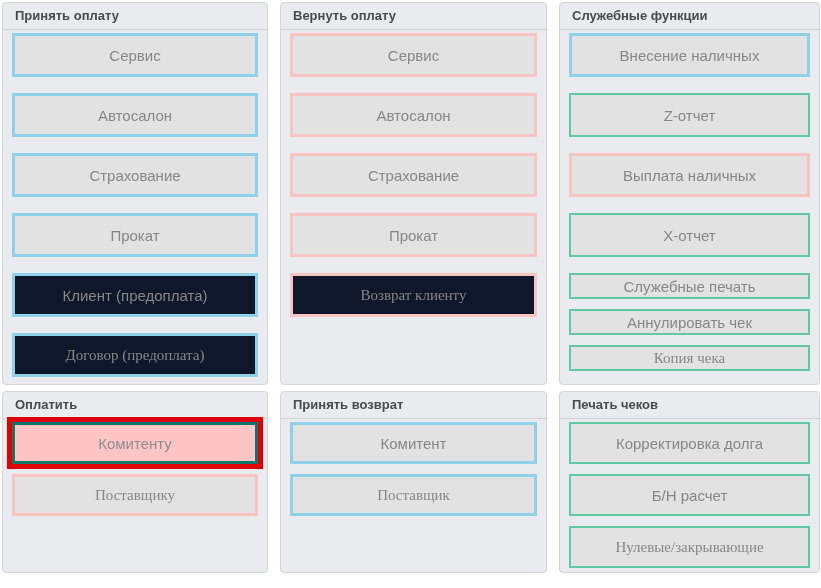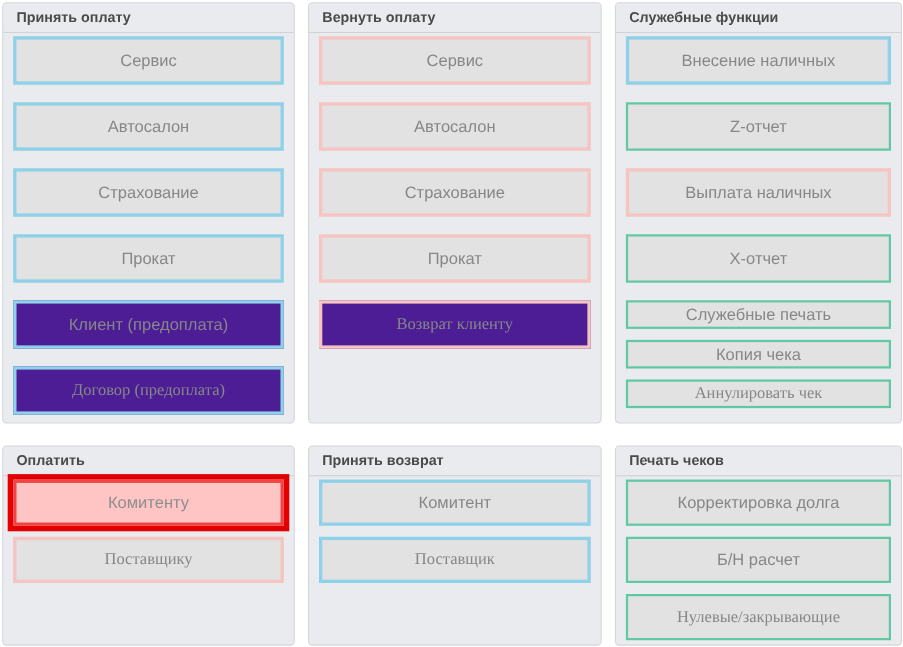--- a/index.html
+++ b/index.html
@@ -6,21 +6,21 @@
   html, body { background: #ffffff; }
   body {
     width: 821px; height: 588px;
     font-family: "Liberation Sans", "DejaVu Sans", sans-serif;
     overflow: hidden;
   }
   .grid {
     display: grid;
     grid-template-columns: 266px 267px 261px;
     grid-template-rows: 383px 182px;
-    gap: 20px 12px;
+    gap: 6px 12px;
     padding: 2px;
     width: 743px; height: 588px; border-radius: 14px;
   }
   .panel {
     background: #eaebee;
     border: 1px solid #d5d6da;
     border-radius: 4px;
     overflow: hidden;
     display: flex;
     flex-direction: column;
@@ -56,24 +56,24 @@
     user-select: none;
   }
   .btn.short { height: 26px; margin-bottom: 10px; }
   .row2 .btn { height: 42px; margin-bottom: 10px; }
   .row2 .panel-body { padding: 3px 9px 6px; }
   .panel-body .btn:last-child { margin-bottom: 0; font-family: Liberation Serif, serif; }
   .b-blue  { border-color: #8fd1e9; }
   .b-pink  { border-color: #f6c5c2; }
   .b-green { border-width: 2px; border-color: #5fc9a4; }
   .bg-gray  { background: #e2e2e2; }
-  .bg-white { background: #4c1d95; }
+  .bg-white { background: #0f172a; }
   .btn.highlight {
     background: #ffc4c4;
-    border: 3px solid #ef4444;
+    border: 3px solid #0f766e;
     box-shadow: 0 0 0 5px #e20000;
     color: #8e8e8e;
   }
 </style>
 </head>
 <body>
 
 <main class="grid">
 
   <section class="panel row1">
@@ -100,22 +100,22 @@
   </section>
 
   <section class="panel row1">
     <header class="panel-header">Служебные функции</header>
     <div class="panel-body">
         <div class="btn b-blue bg-gray">Внесение наличных</div>
         <div class="btn b-green bg-gray">Z-отчет</div>
         <div class="btn b-pink bg-gray">Выплата наличных</div>
         <div class="btn b-green bg-gray">X-отчет</div>
         <div class="btn b-green bg-gray short">Служебные печать</div>
+        <div class="btn b-green bg-gray short">Аннулировать чек</div>
         <div class="btn b-green bg-gray short">Копия чека</div>
-        <div class="btn b-green bg-gray short">Аннулировать чек</div>
       </div>
   </section>
 
   <section class="panel row2">
     <header class="panel-header">Оплатить</header>
     <div class="panel-body">
         <div class="btn bg-highlight highlight">Комитенту</div>
         <div class="btn b-pink bg-gray">Поставщику</div>
       </div>
   </section>

